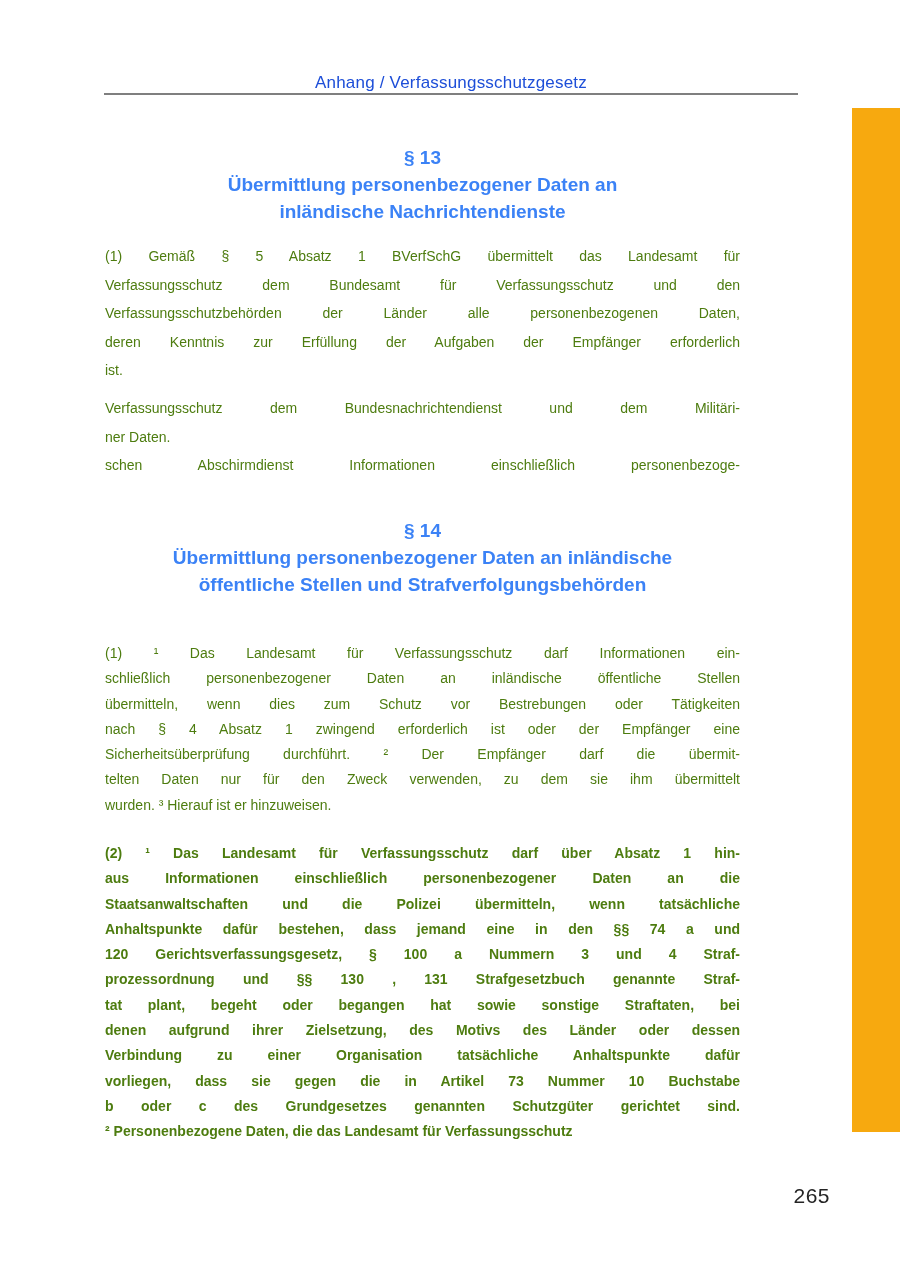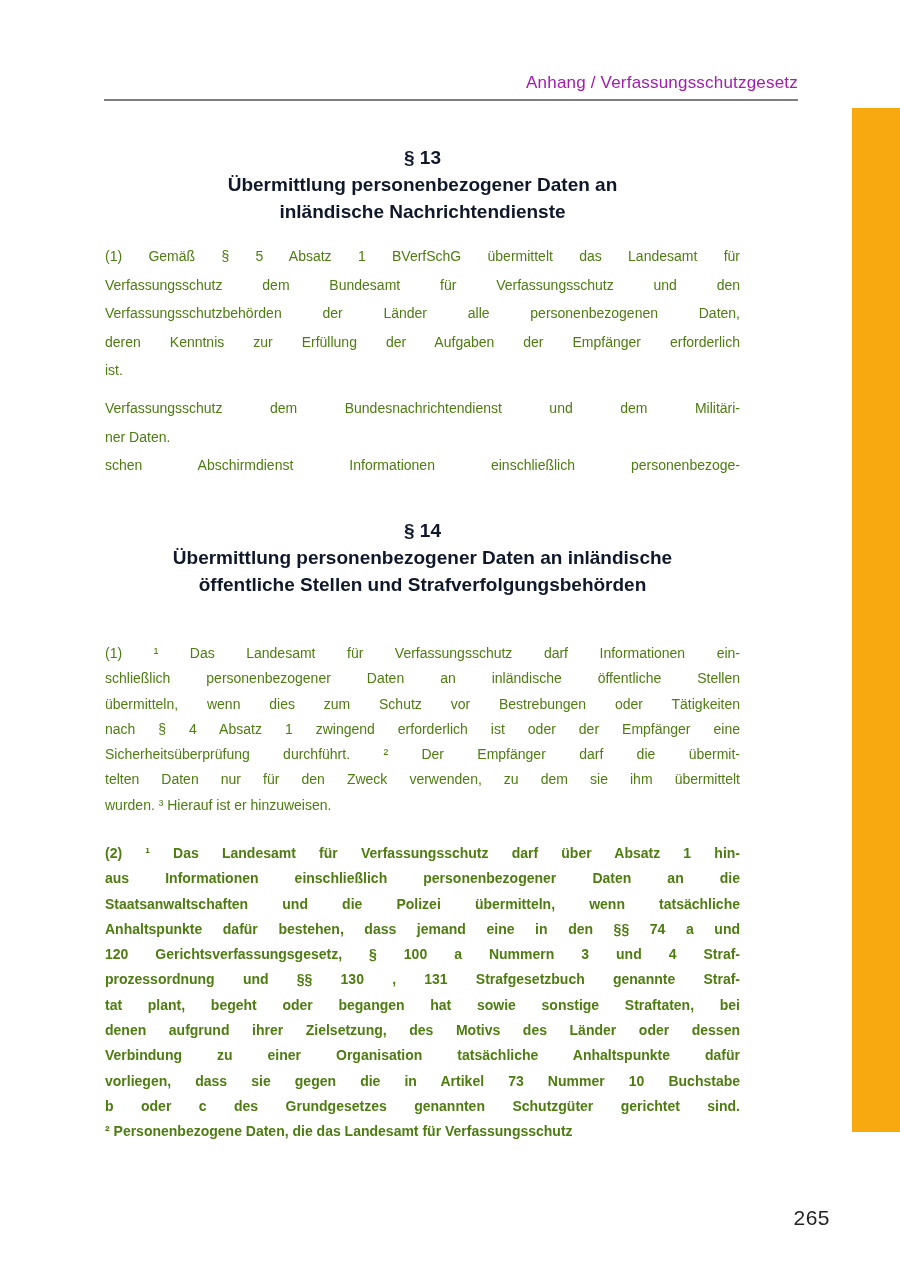--- a/index.html
+++ b/index.html
@@ -18,37 +18,36 @@
     left:852px;top:108px;
     width:48px;height:1024px;
     background:#F7A90F;
   }
 
   
   .running-header{
     position:absolute;
     left:104px;top:73px;
     width:694px;
-    text-align:right;
+    text-align:center;
     font-size:17px;
     letter-spacing:0.2px;
-    color:#a21caf;
-    padding-bottom:6px;
+    color:#1d4ed8;
     border-bottom:2px solid #7f7f7f;
   }
 
   
   .section-heading{
     position:absolute;
     left:105px;width:635px;
     text-align:center;
     font-weight:bold;
     font-size:19px;
     line-height:27px;
-    color:#0f172a;
+    color:#3b82f6;
   }
   .section-heading .hline{white-space:nowrap;}
 
   
   .para{
     position:absolute;
     left:105px;width:635px;
     font-size:14px;
     color:#4d7c0f;
   }
@@ -60,21 +59,20 @@
     white-space:normal;
   }
   .ln.end{text-align-last:left;}
 
   .page-number{
     position:absolute;
     right:70px;top:1184px;
     font-size:21px;
     letter-spacing:0.5px;
     color:#242424;
-    margin-top:22px;
   }
 </style>
 </head>
 <body>
 
 <div class="page">
 
   <div class="accent-bar"></div>
 
   <div class="running-header">Anhang / Verfassungsschutzgesetz</div>

